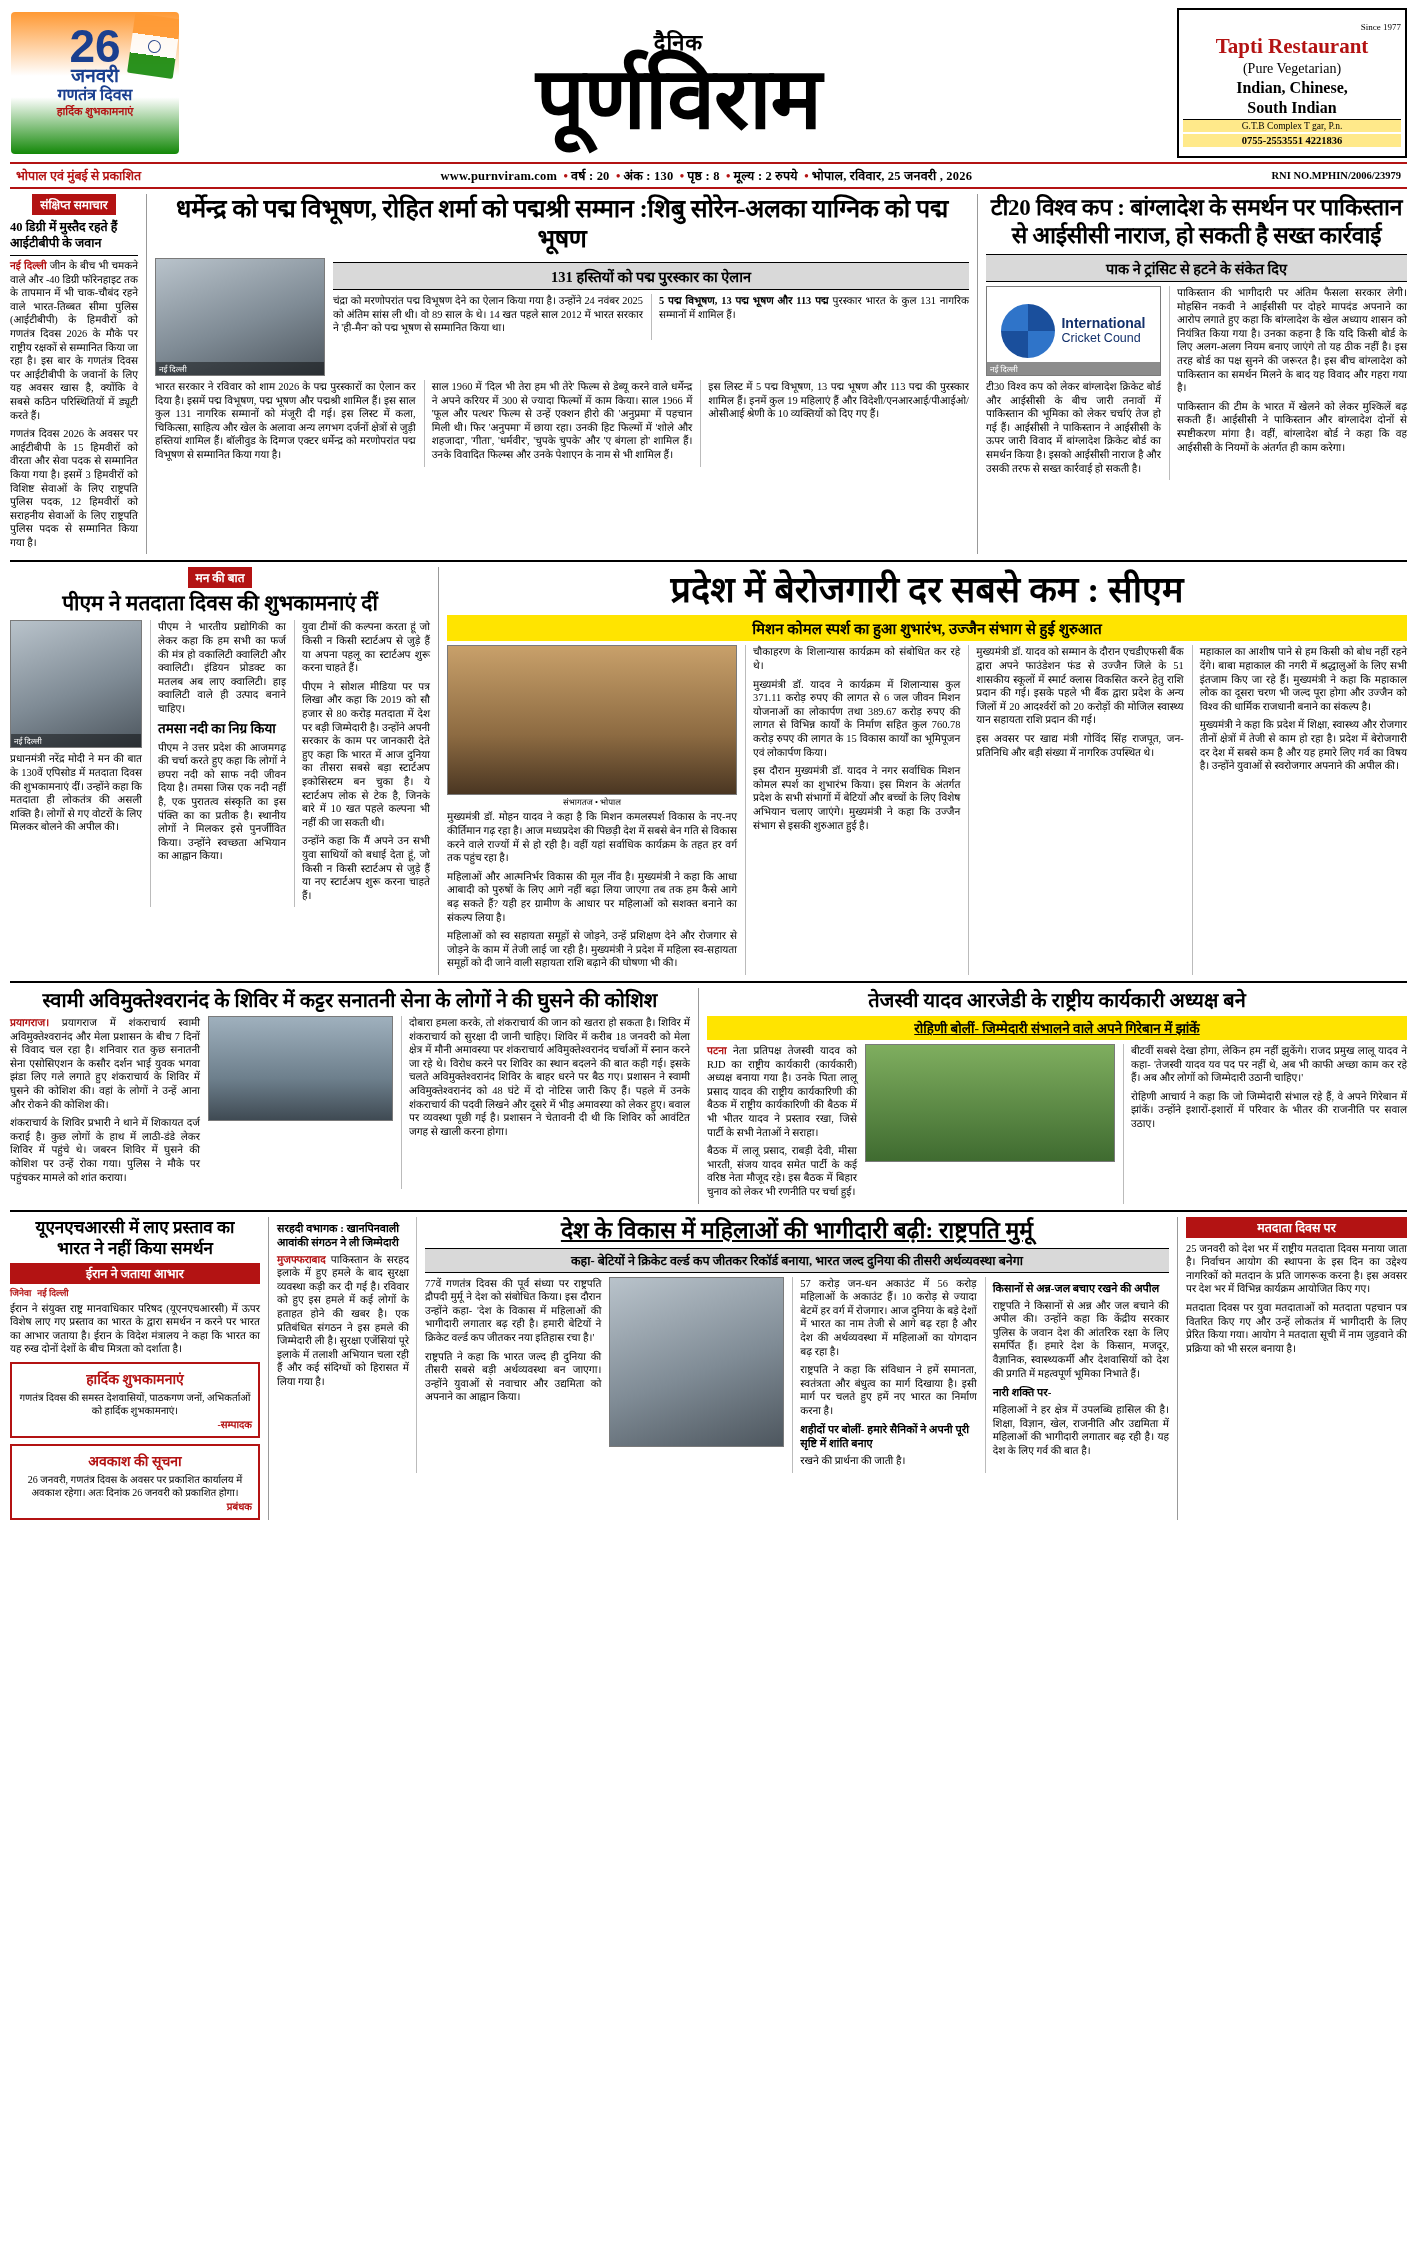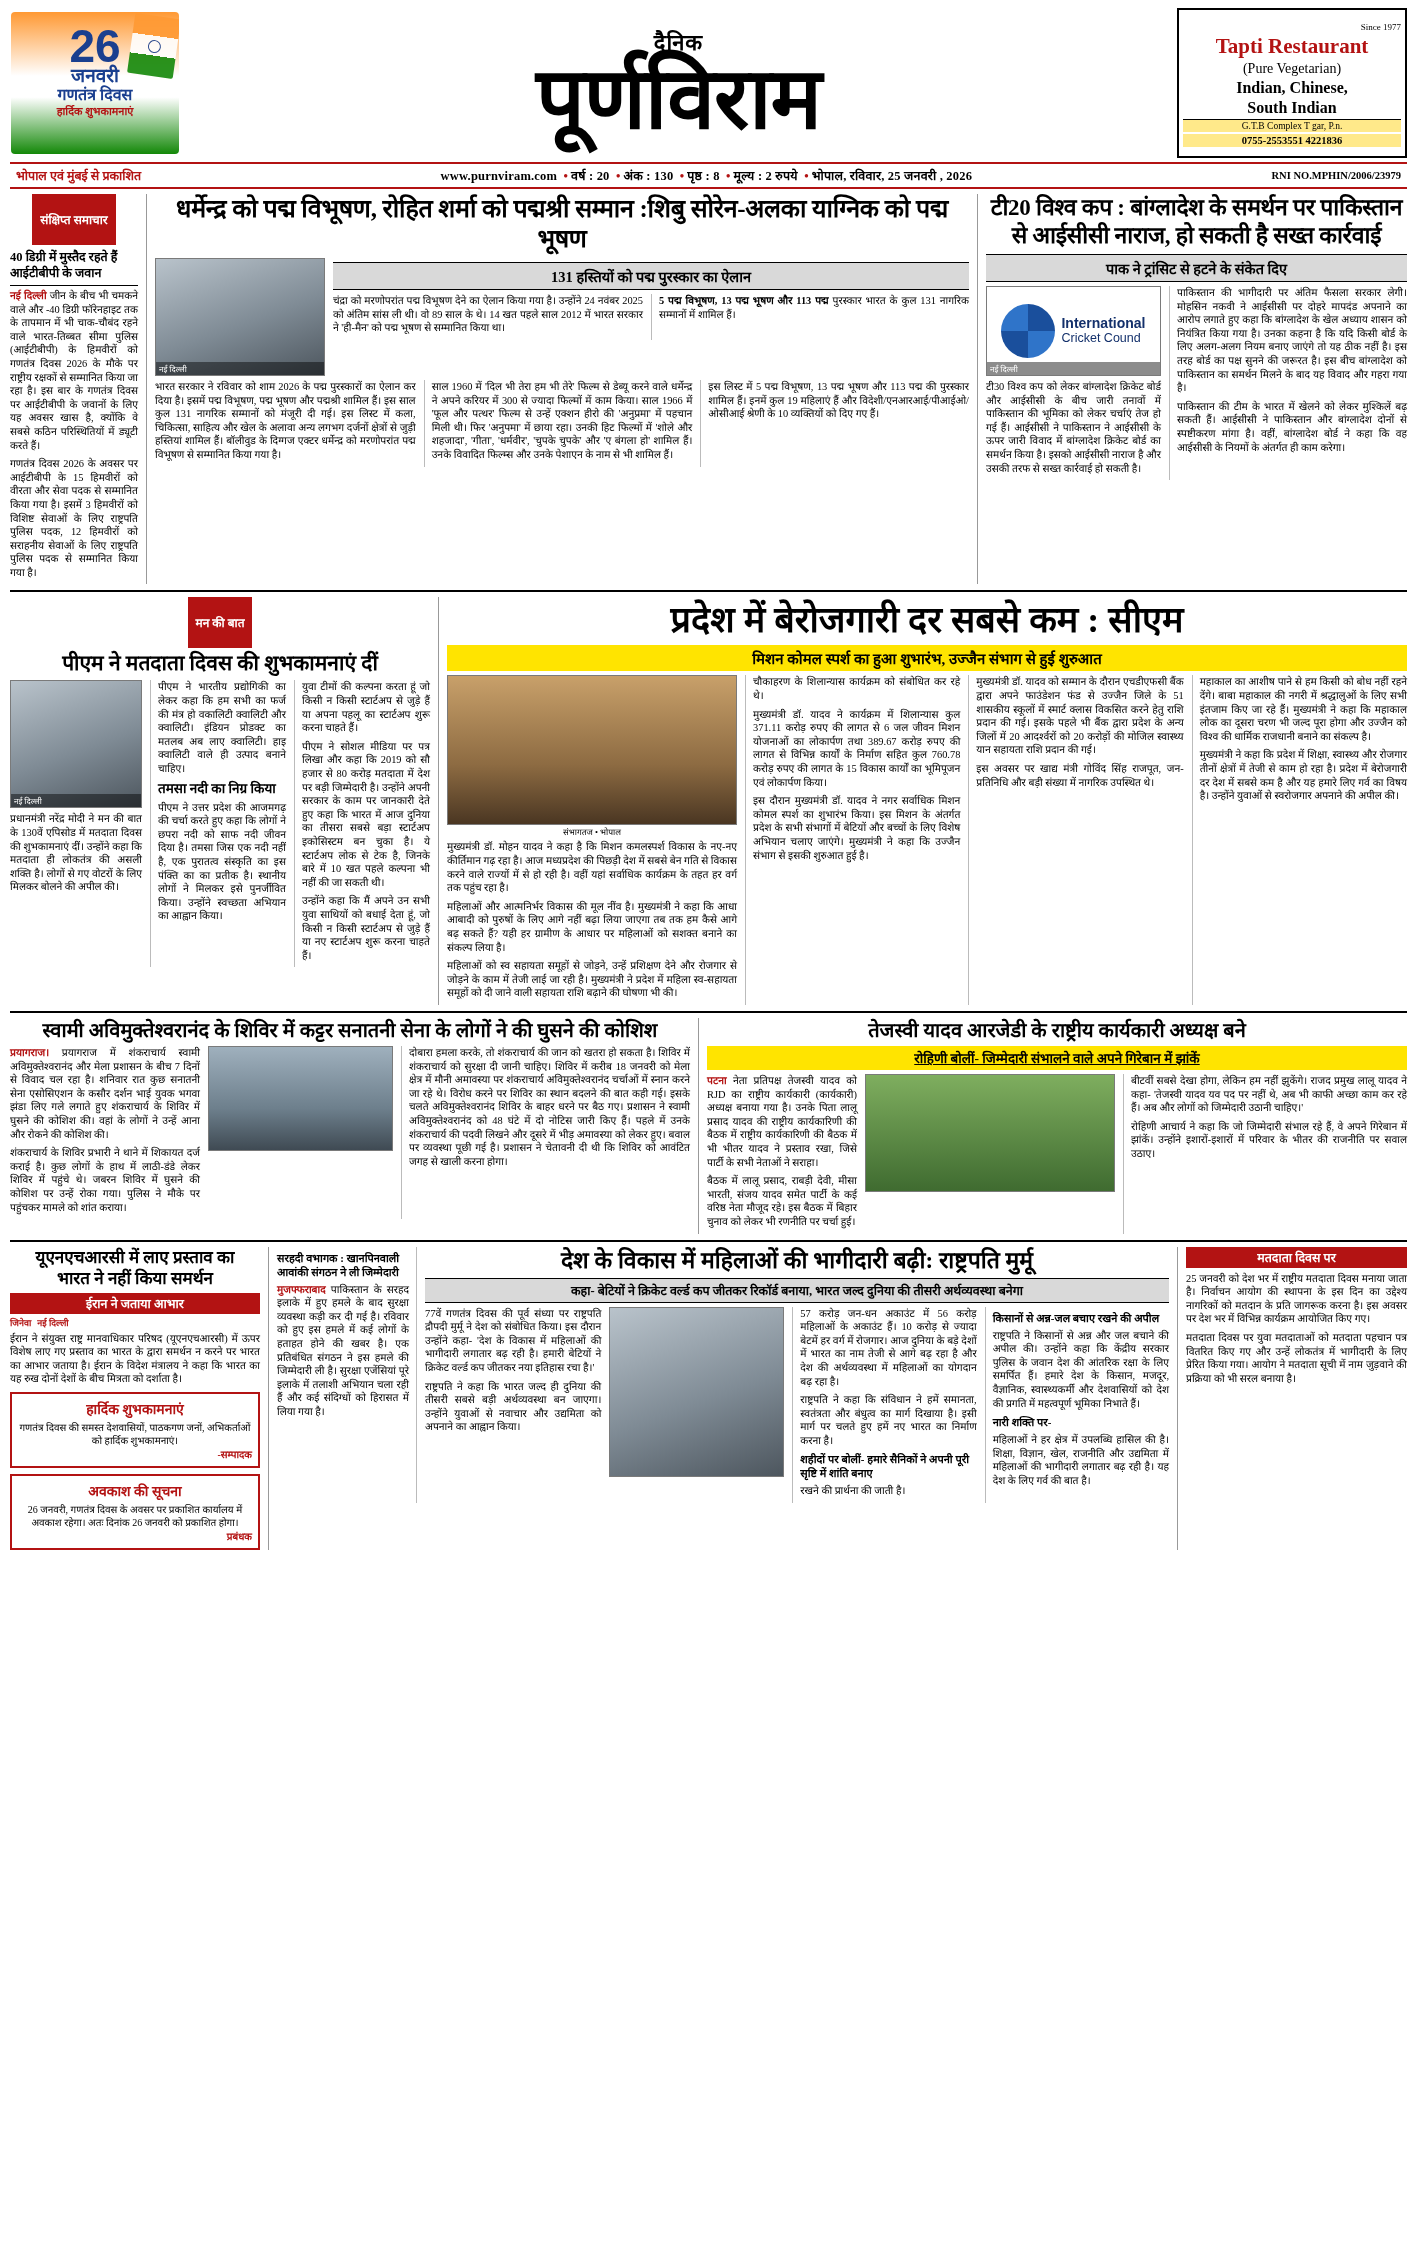--- a/index.html
+++ b/index.html
@@ -55,21 +55,21 @@
   .infobar .right { font-size:10.5px; }
 
   
   .rule { border-top:1px solid #000; }
   .col-rule { border-left:1px solid #999; }
   p.body { font-size:10.4px; line-height:13.6px; text-align:justify; margin:0 0 5px; }
   .redlabel { color:#b31313; font-weight:bold; }
 
   
   .ribbon { background:#b31313; color:#fff; font-size:12px; font-weight:bold;
-            text-align:center; padding:17px 8px; display:inline-block; }
+            text-align:center; padding:2px 8px; display:inline-block; }
   .ribbon-wrap { text-align:center; margin-bottom:3px; }
 
   
   .topgrid { display:flex; margin-top:5px; gap:8px; }
   .tg-left { width:128px; }
   .tg-mid  { flex:1; }
   .tg-right{ width:430px; }
   .small-lead { font-size:12.5px; font-weight:bold; line-height:16px; margin:4px 0; }
 
   h1.head1 { font-size:25px; line-height:30px; font-weight:bold; margin:0 0 4px;
@@ -358,21 +358,21 @@
     </div>
 
     <div class="bs-b col-rule" style="padding-left:8px;">
       <div style="display:flex; gap:8px;">
         <div style="width:140px; border-right:1px solid #bbb; padding-right:7px;">
           <div class="small-lead" style="font-size:11px; line-height:14px;">सरहदी वभागक : खानपिनवाली आवांकी संगठन ने ली जिम्मेदारी</div>
           <p class="body"><span class="redlabel">मुजफ्फराबाद</span>
             <span>पाकिस्तान के सरहद इलाके में हुए हमले के बाद सुरक्षा व्यवस्था कड़ी कर दी गई है। रविवार को हुए इस हमले में कई लोगों के हताहत होने की खबर है। एक प्रतिबंधित संगठन ने इस हमले की जिम्मेदारी ली है। सुरक्षा एजेंसियां पूरे इलाके में तलाशी अभियान चला रही हैं और कई संदिग्धों को हिरासत में लिया गया है।</span></p>
         </div>
         <div style="flex:1;">
-          <h3 class="sub" style="font-size:23px; line-height:27px;">देश के विकास में महिलाओं की भागीदारी बढ़ी: राष्ट्रपति मुर्मू</h3>
+          <h3 class="sub" style="font-size:23px; line-height:27px;text-decoration:underline;">देश के विकास में महिलाओं की भागीदारी बढ़ी: राष्ट्रपति मुर्मू</h3>
           <div class="greyband" style="font-size:12.5px;">कहा- बेटियों ने क्रिकेट वर्ल्ड कप जीतकर रिकॉर्ड बनाया, भारत जल्द दुनिया की तीसरी अर्थव्यवस्था बनेगा</div>
           <div style="display:flex; gap:8px;">
             <div style="flex:1;">
               <p class="body">77वें गणतंत्र दिवस की पूर्व संध्या पर राष्ट्रपति द्रौपदी मुर्मू ने देश को संबोधित किया। इस दौरान उन्होंने कहा- 'देश के विकास में महिलाओं की भागीदारी लगातार बढ़ रही है। हमारी बेटियों ने क्रिकेट वर्ल्ड कप जीतकर नया इतिहास रचा है।'</p>
               <p class="body">राष्ट्रपति ने कहा कि भारत जल्द ही दुनिया की तीसरी सबसे बड़ी अर्थव्यवस्था बन जाएगा। उन्होंने युवाओं से नवाचार और उद्यमिता को अपनाने का आह्वान किया।</p>
             </div>
             <div style="width:175px;">
               <div class="photo ph-person" style="height:170px;"></div>
             </div>
             <div style="flex:1; border-left:1px solid #bbb; padding-left:7px;">

